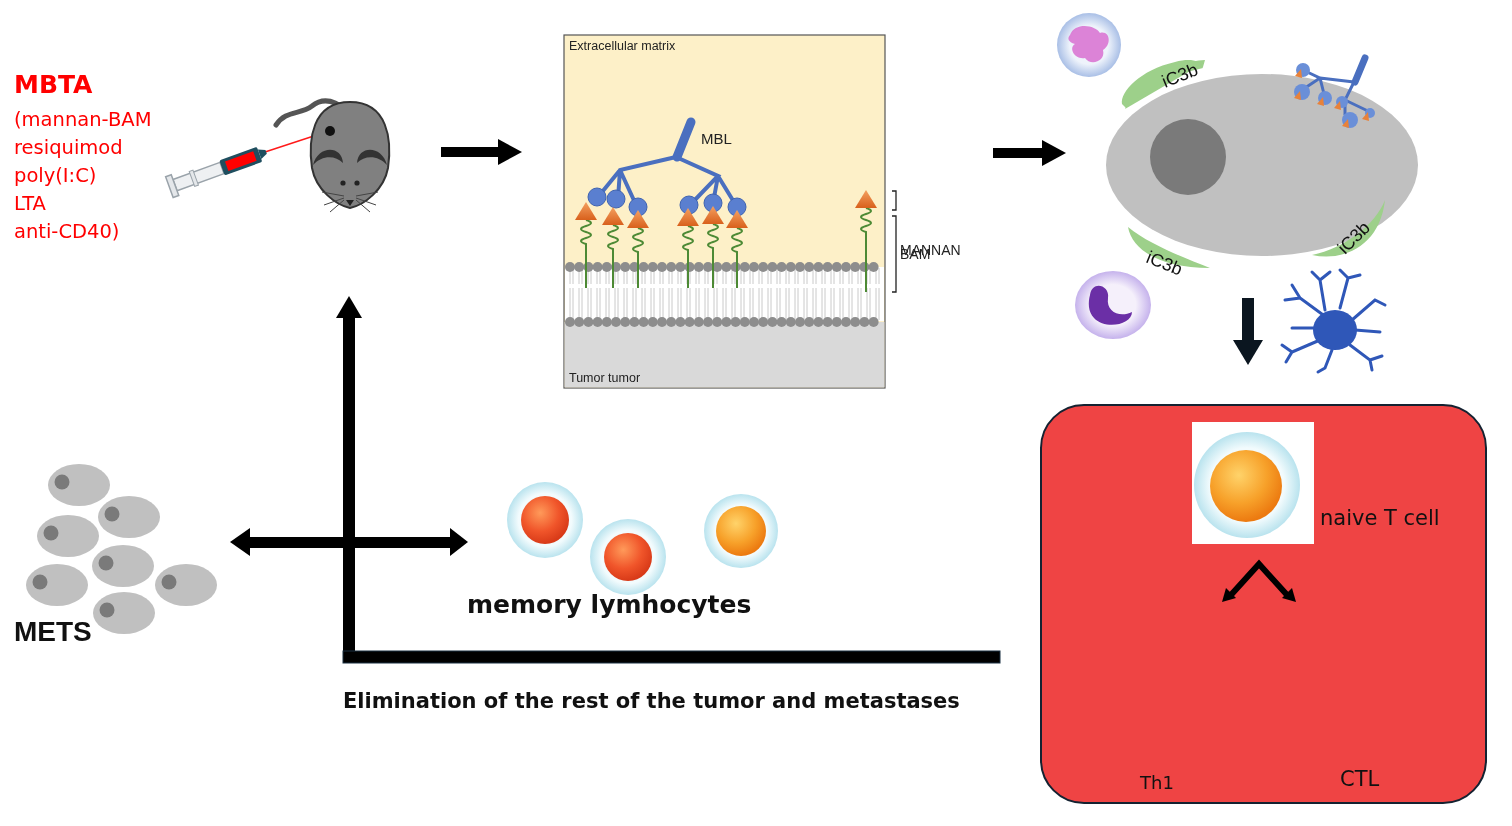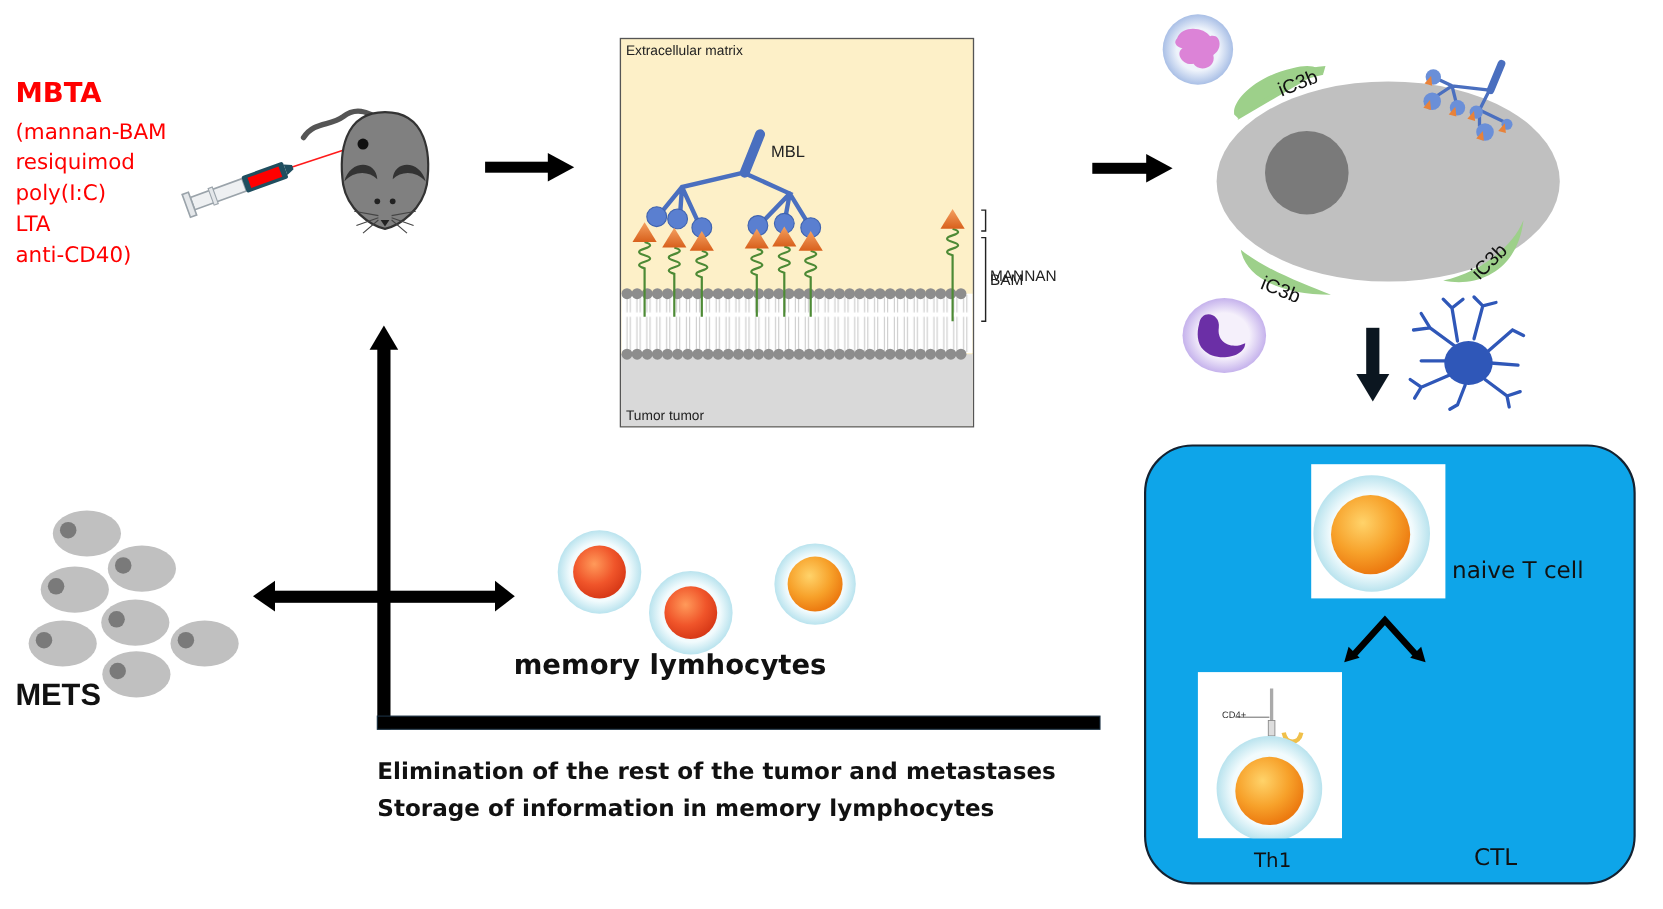--- a/index.html
+++ b/index.html
@@ -6,21 +6,21 @@
   body { width:1512px; height:826px; position:relative; overflow:hidden; font-family:"Liberation Sans", sans-serif; }
   .abs { position:absolute; }
   .red-text { color:#ff0000; font-family:"DejaVu Sans", sans-serif; }
   #mbta-title { left:14px; top:70px; font-size:25px; font-weight:bold; color:#ff0000; font-family:"DejaVu Sans", sans-serif; }
   #mbta-list { left:14px; top:106px; font-size:19.5px; line-height:28px; }
   .svg-layer { position:absolute; left:0; top:0; }
   #mets-label { left:14px; top:616px; font-size:28px; font-weight:bold; font-family:Liberation Sans, sans-serif; color:#111; }
   #memory-label { left:467px; top:590px; font-size:25px; font-family:"DejaVu Sans", sans-serif; color:#111;font-weight:bold; }
   #summary { left:343px; top:684px; font-size:21px; font-weight:bold; line-height:34px; font-family:"DejaVu Sans", sans-serif; color:#111; }
   .panel-text { font-family:"Liberation Sans", sans-serif; color:#222; position:absolute; }
-  #tcell-box { position:absolute; left:1040px; top:404px; width:447px; height:400px; border:2px solid #142231; border-radius:44px; background:#0ea5e9; box-sizing:border-box; }
+  #tcell-box { position:absolute; left:1040px; top:404px; width:447px; height:400px; border:2px solid #142231; border-radius:44px; background:#ef4444; box-sizing:border-box; }
   .cell-frame { position:absolute; background:#ffffff; }
   .tcell-label { position:absolute; font-family:"DejaVu Sans", sans-serif; color:#111; }
 </style>
 </head>
 <body>
 
 <div id="mbta-title" class="abs">MBTA</div>
 <div id="mbta-list" class="abs red-text">
   <div>(mannan-BAM</div>
   <div>resiquimod</div>
@@ -338,44 +338,32 @@
 <div class="panel-text" style="left:569px;top:371px;font-size:12.5px;">Tumor tumor</div>
 <div class="panel-text" style="left:701px;top:130px;font-size:15px;">MBL</div>
 <div class="panel-text" style="left:900px;top:194px;font-size:14px;margin-top:48px;">MANNAN</div>
 <div class="panel-text" style="left:900px;top:246px;font-size:14px;">BAM</div>
 
 <div id="mets-label" class="abs">METS</div>
 <div id="memory-label" class="abs">memory lymhocytes</div>
 
 <div id="summary" class="abs">
   <div>Elimination of the rest of the tumor and metastases</div>
-  <div>Storage of information in memory lymphocytes</div>
 </div>
 
 <div id="tcell-box">
   <div class="cell-frame" style="left:150px;top:16px;width:122px;height:122px;">
     <svg width="122" height="122">
       <circle cx="55" cy="63" r="53" fill="url(#cyto)"></circle>
       <circle cx="54" cy="64" r="36" fill="url(#nucOrange)"></circle>
     </svg>
   </div>
   <div class="tcell-label" style="left:278px;top:100px;font-size:21px;">naive T cell</div>
 
   <svg style="position:absolute;left:178px;top:148px;" width="78" height="52">
     <path d="M10 42 L39 10 L68 42" stroke="#000" stroke-width="6" fill="none"></path>
     <polygon points="2,48 6,34 16,44" fill="#000"></polygon>
     <polygon points="76,48 72,34 62,44" fill="#000"></polygon>
   </svg>
 
-  <div class="cell-frame" style="left:47px;top:205px;width:131px;height:151px;">
-    <svg width="131" height="151">
-      <line x1="67" y1="15" x2="67" y2="55" stroke="#aaa" stroke-width="3"></line>
-      <rect x="64" y="44" width="6" height="14" fill="#ddd" stroke="#888" stroke-width="0.8"></rect>
-      <line x1="34" y1="41" x2="65" y2="41" stroke="#555" stroke-width="0.8"></line>
-      <path d="M78 55 C 80 66, 92 66, 94 55" stroke="#f0c04a" stroke-width="4" fill="none"></path>
-      <circle cx="65" cy="106" r="48" fill="url(#cyto)"></circle>
-      <circle cx="65" cy="108" r="31" fill="url(#nucOrange)"></circle>
-    </svg>
-    <div style="position:absolute;left:22px;top:34px;font-size:8.5px;font-family:'Liberation Sans',sans-serif;color:#333;">CD4+</div>
-  </div>
   <div class="tcell-label" style="left:98px;top:366px;font-size:18px;">Th1</div>
   <div class="tcell-label" style="left:298px;top:361px;font-size:21px;">CTL</div>
 </div>
 
 </body></html>

